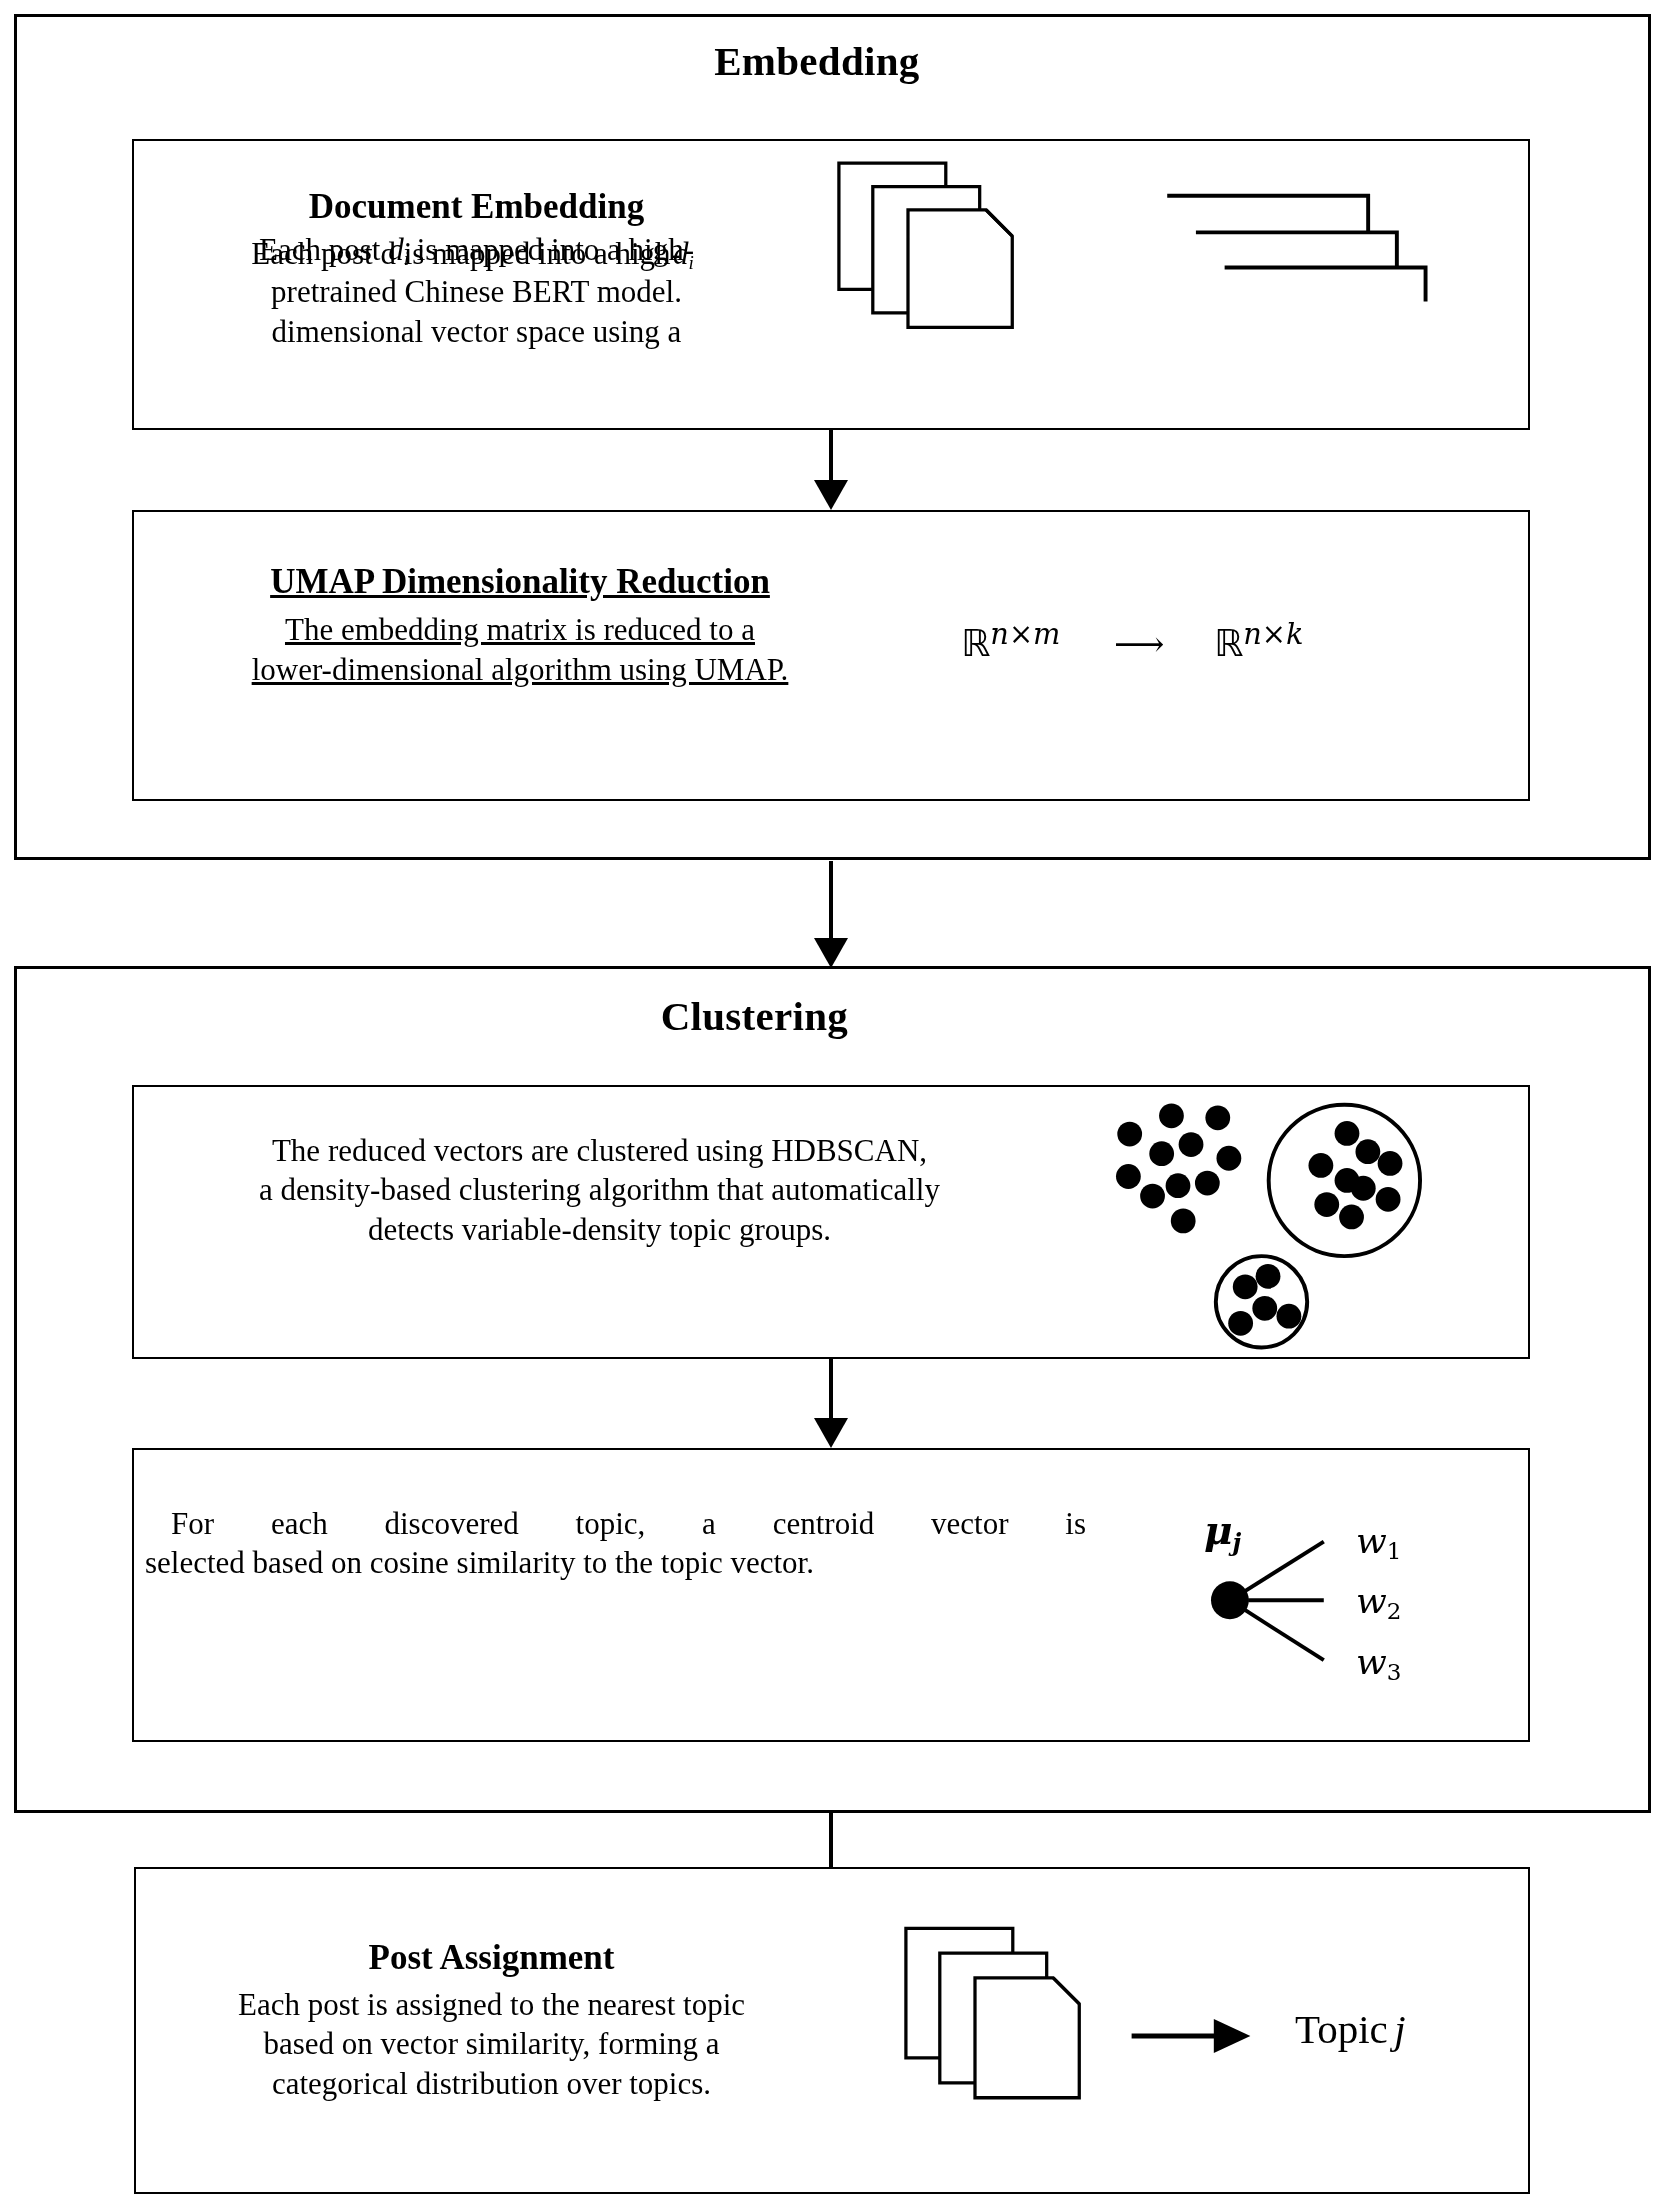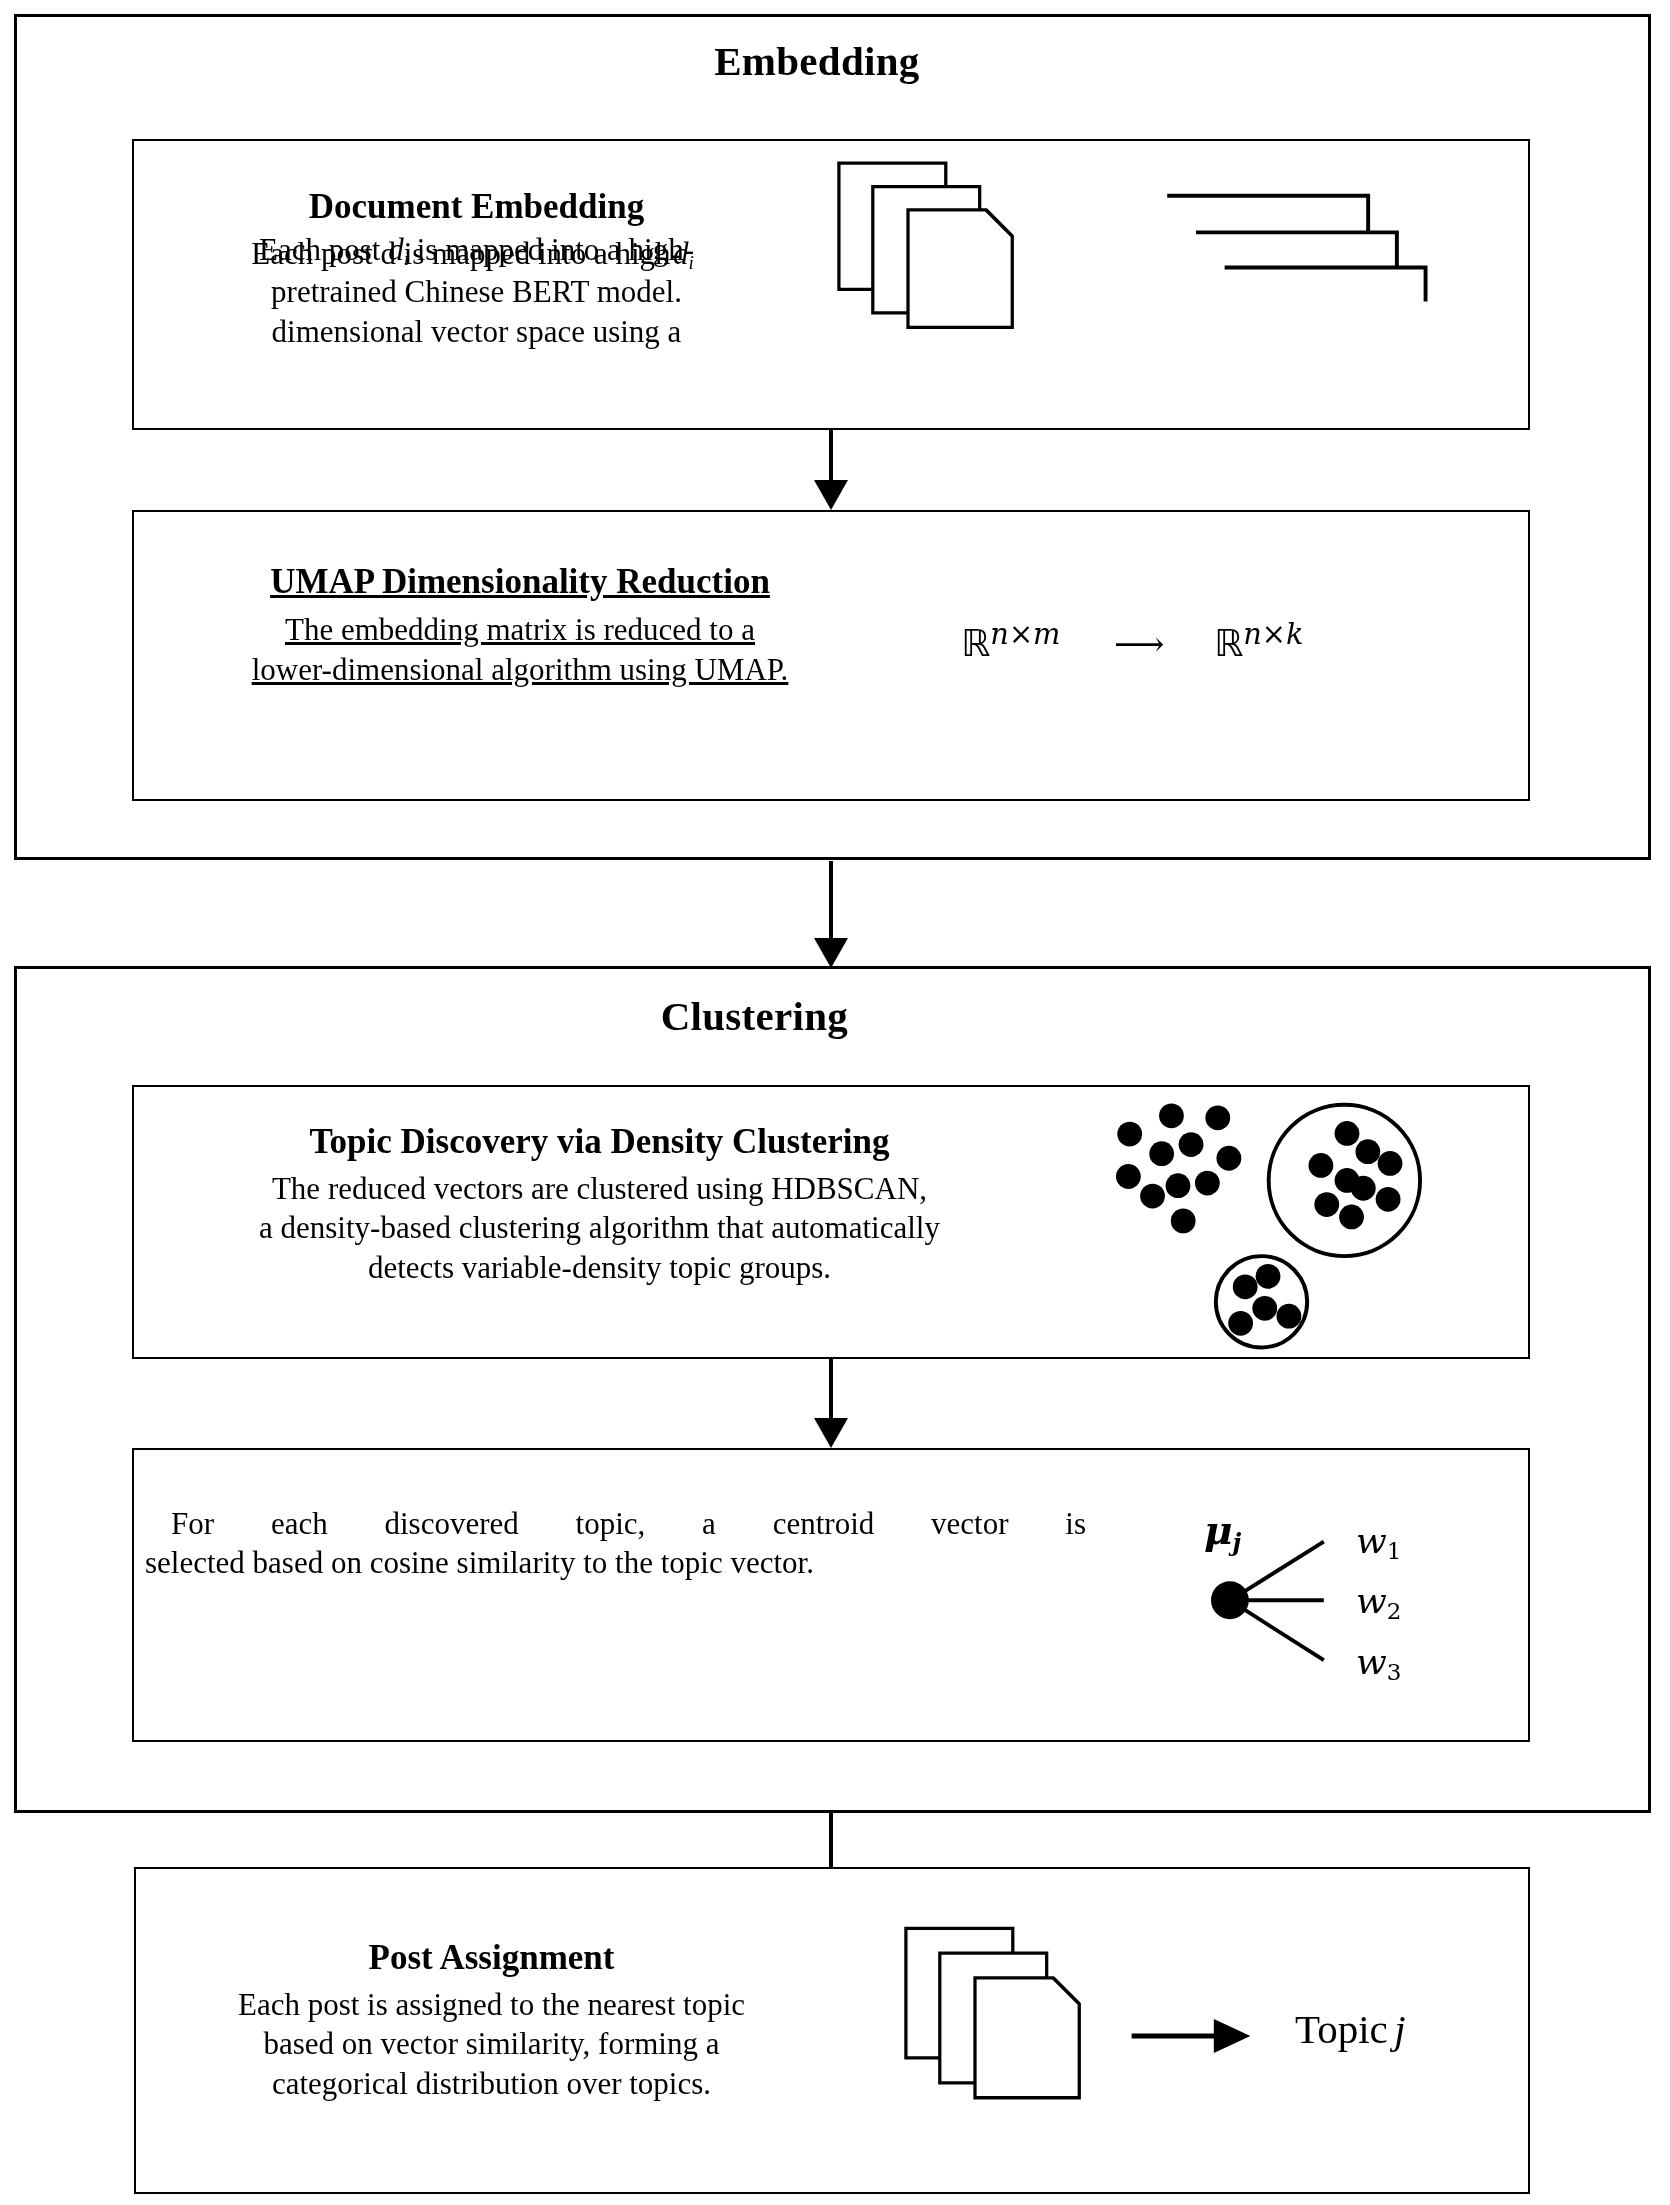--- a/index.html
+++ b/index.html
@@ -120,21 +120,20 @@
     <div class="head"></div>
   </div>
 
   <div class="outer-frame" style="left:14.4px;top:966px;width:1637px;height:847px;"></div>
 
   <div class="section-title" style="left:14.4px;top:996px;width:1480px;text-align:center;">Clustering</div>
 
   <div class="sub-box" style="left:132px;top:1085px;width:1398px;height:274px;"></div>
 
   <div class="txtcol" style="left:142px;top:1123px;width:915px;">
-    <div class="card-title">Topic Discovery via Density Clustering</div>
     <div class="card-body" style="margin-top:7.8px;">The reduced vectors are clustered using HDBSCAN,</div>
     <div class="card-body">a density-based clustering algorithm that automatically</div>
     <div class="card-body">detects variable-density topic groups.</div>
   </div>
 
   <div class="docstack" style="left:1072px;top:1093px;width:379px;height:261px;">
     <svg width="379" height="261" viewBox="0 0 580 400">
 
       <g fill="#000">
         <circle cx="88" cy="63" r="19"></circle>

